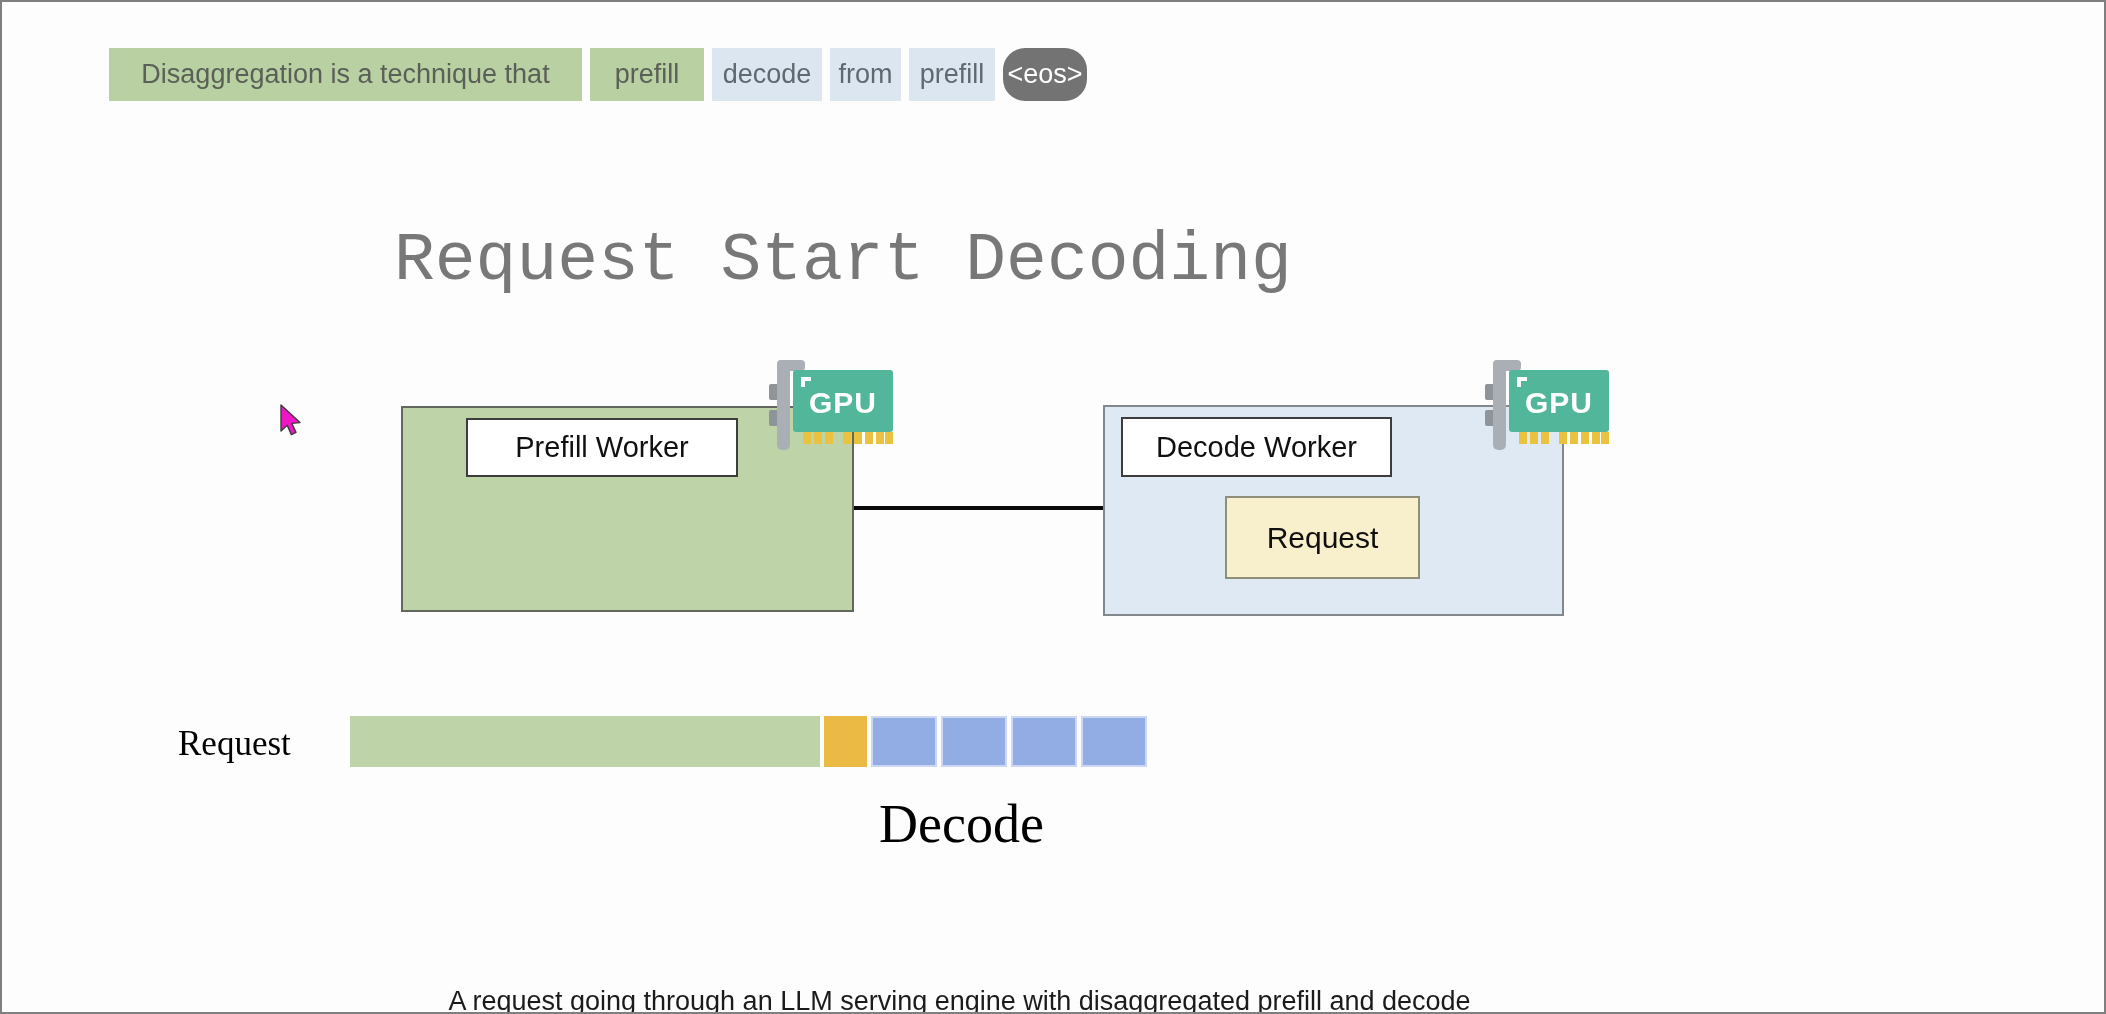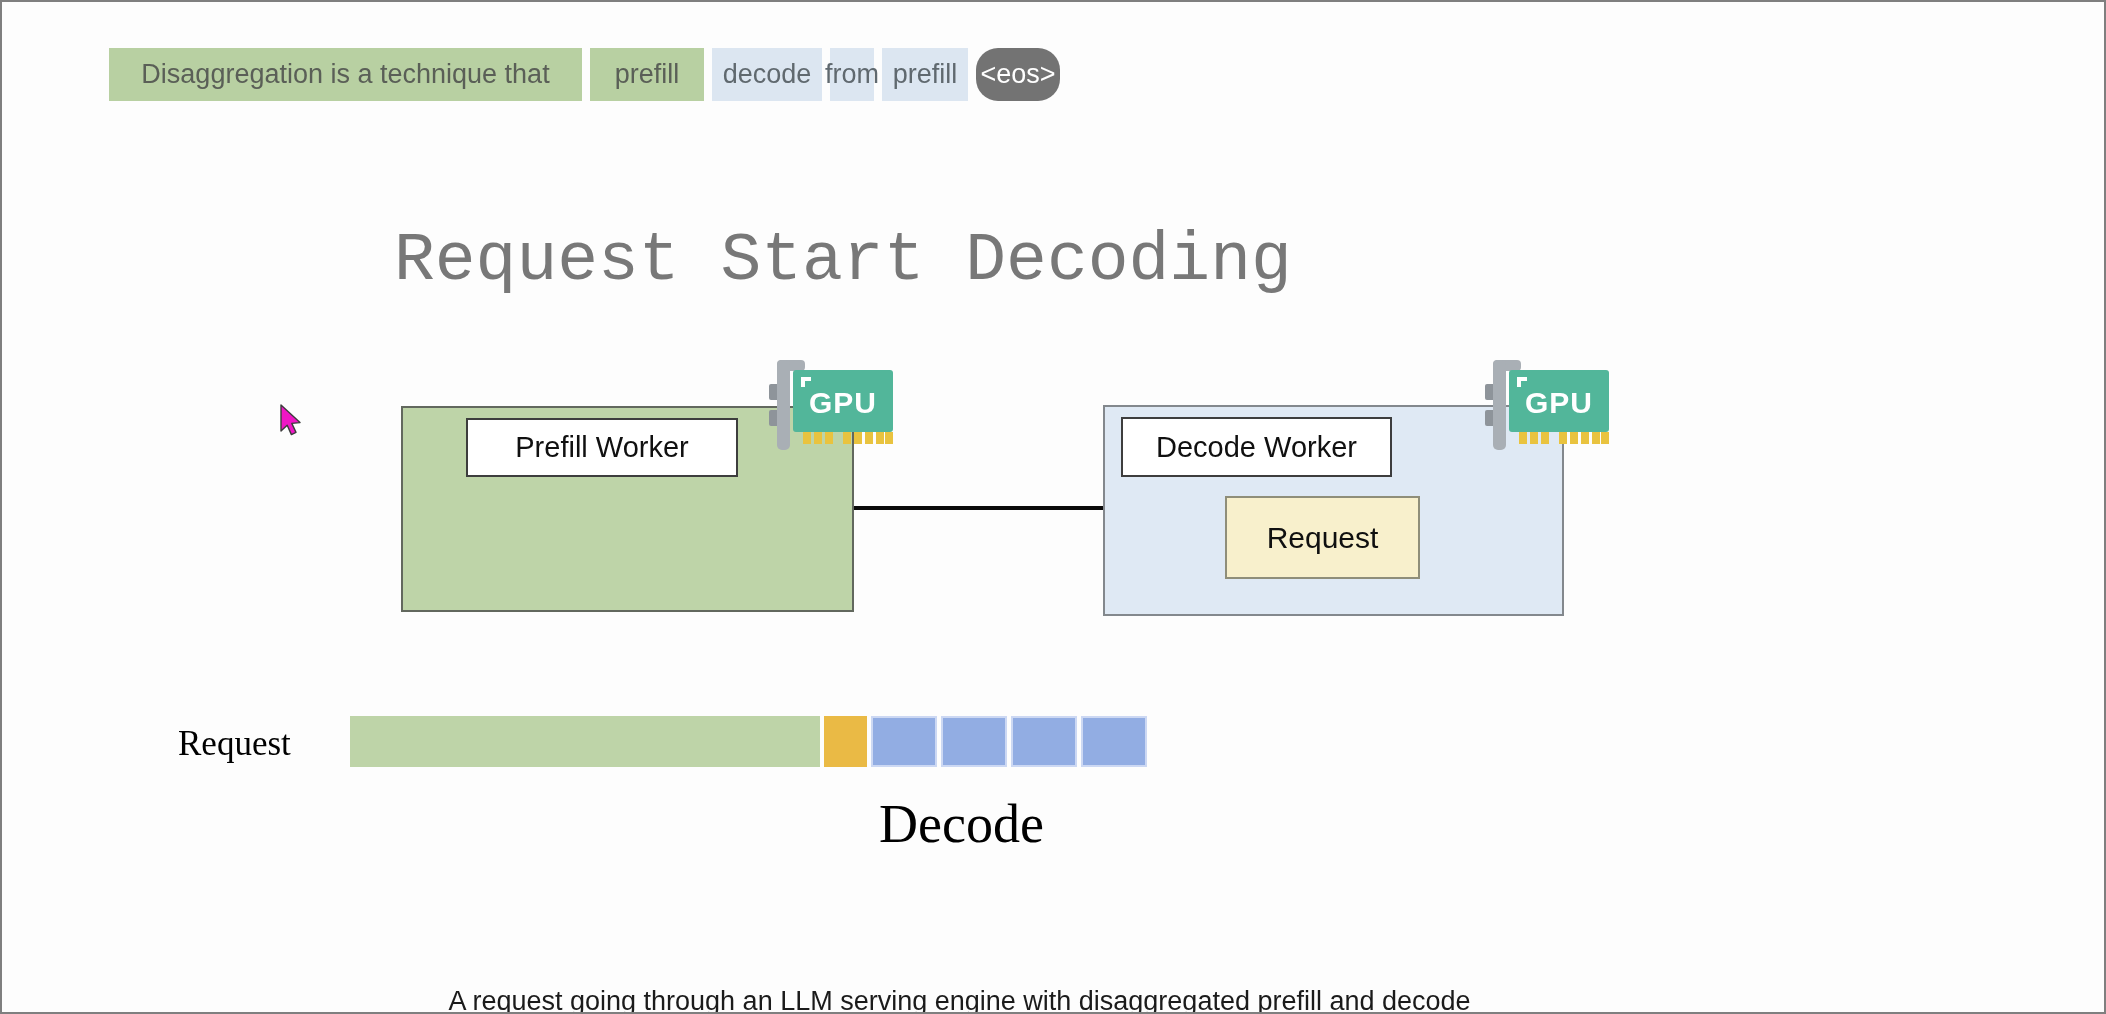--- a/index.html
+++ b/index.html
@@ -71,21 +71,21 @@
 </style>
 </head>
 <body>
 
 <div class="frame">
 
   <div class="token-bar">
     <div class="token prompt" style="width:473px">Disaggregation is a technique that</div>
     <div class="token prompt" style="width:114px">prefill</div>
     <div class="token generated" style="width:110px">decode</div>
-    <div class="token generated" style="width:44px">from</div>
+    <div class="token generated" style="width:71px">from</div>
     <div class="token generated" style="width:86px">prefill</div>
     <div class="token eos" style="width:84px">&lt;eos&gt;</div>
   </div>
 
   <div class="slide-title">Request Start Decoding</div>
 
   <div class="worker-box prefill-box"></div>
   <div class="worker-label prefill-label">Prefill Worker</div>
 
   <div class="connector"></div>

